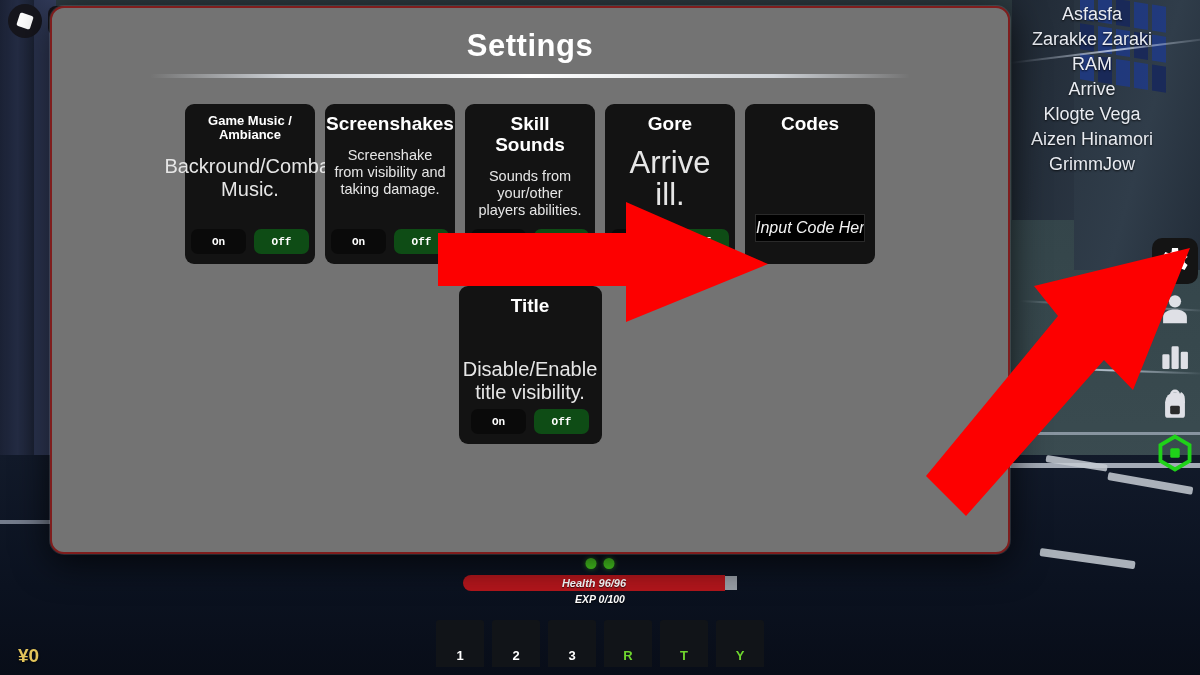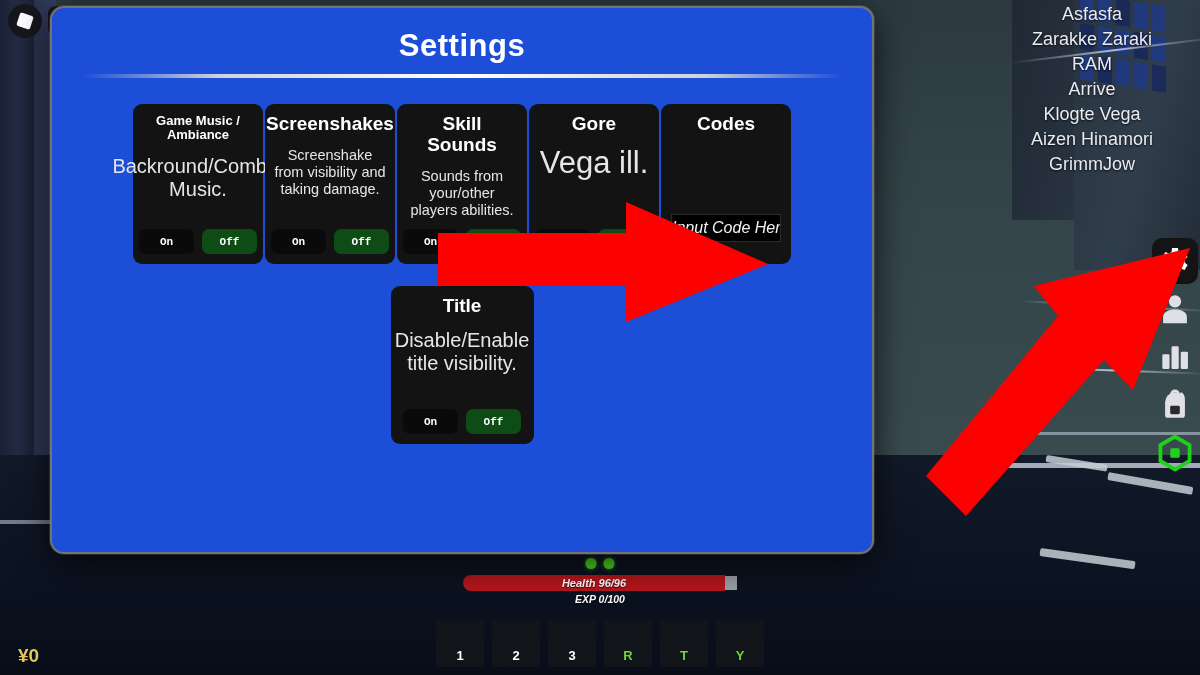--- a/index.html
+++ b/index.html
@@ -93,37 +93,37 @@
   #right-rail {
     position:absolute; right:2px; top:238px; z-index:38;
     display:flex; flex-direction:column; align-items:center; gap:2px;
   }
   .rail-btn { width:46px; height:46px; display:flex; align-items:center; justify-content:center; }
   .rail-btn.boxed { background:#141414; border-radius:10px; }
   .rail-btn svg { display:block; }
 
   
   #settings-panel {
-    position:absolute; left:50px; top:6px; width:824px; height:548px; z-index:50;
-    background:#1d4ed8;
-    border:2px solid #737373; border-radius:14px;
+    position:absolute; left:50px; top:6px; width:960px; height:548px; z-index:50;
+    background:#737373;
+    border:2px solid #7f1d1d; border-radius:14px;
     box-shadow:0 0 0 1px rgba(255,255,255,.12), 0 8px 36px rgba(0,0,0,.75);
     overflow:hidden;
   }
   #panel-title {
     text-align:center; color:#fff; font-size:31px; font-weight:bold;
     letter-spacing:.5px; margin-top:20px;
   }
   #panel-divider {
     margin:10px auto 0; width:760px; height:4px; border-radius:2px;
     background:linear-gradient(90deg,rgba(255,255,255,0) 0%,#cfd3d8 18%,#ffffff 50%,#cfd3d8 82%,rgba(255,255,255,0) 100%);
   }
 
   .cards-row {
-    display:flex; justify-content:center; gap:2px;
+    display:flex; justify-content:center; gap:10px;
     margin-top:26px; padding:0 14px;
   }
   .card {
     width:130px; background:#131313; border-radius:9px;
     padding:10px 8px 12px; position:relative;
     display:flex; flex-direction:column; align-items:center;
   }
   .card.tall { height:160px; }
   .card-title {
     color:#fff; font-weight:bold; text-align:center; line-height:1.1;
@@ -151,21 +151,21 @@
 
   .code-input {
     position:absolute; left:10px; right:10px; bottom:22px;
     height:28px; background:#000; border:1px solid #2a2a2a;
     color:#f2f2f2; font-style:italic; font-size:16px;
     text-align:center; font-family:"Liberation Sans", sans-serif;
   }
   .code-input::placeholder { color:#f2f2f2; font-style:italic; }
 
   .row2 { display:flex; justify-content:center; margin-top:22px; }
-  .card-title-card { width:143px; height:158px; }
+  .card-title-card { width:143px; height:158px;gap:29px; }
 
   
   .arrow { position:absolute; z-index:70; }
 
   
   #hud { position:absolute; left:0; right:0; bottom:8px; height:120px; z-index:30; }
   .dots { position:absolute; left:50%; transform:translateX(-50%); top:11px; display:flex; gap:7px; }
   .dot { width:11px; height:11px; border-radius:50%; background:#4cdb22; box-shadow:0 0 5px rgba(76,219,34,.6); }
   .bars { position:absolute; left:50%; transform:translateX(-50%); top:28px; display:flex; align-items:center; }
   .bar {
@@ -334,21 +334,21 @@
       <div class="card-title t-lg">Skill Sounds</div>
       <div class="card-desc d-sm">Sounds from your/other players abilities.</div>
       <div class="toggle-row">
         <button class="tbtn off-state">On</button>
         <button class="tbtn on-state">Off</button>
       </div>
     </div>
 
     <div class="card tall">
       <div class="card-title t-lg">Gore</div>
-      <div class="card-desc d-xl">Vega ill.</div>
+      <div class="card-desc d-xl">Arrive ill.</div>
       <div class="toggle-row">
         <button class="tbtn off-state">On</button>
         <button class="tbtn on-state">Off</button>
       </div>
     </div>
 
     <div class="card tall">
       <div class="card-title t-lg">Codes</div>
       <input class="code-input" type="text" placeholder="Input Code Here" style="">
     </div>

